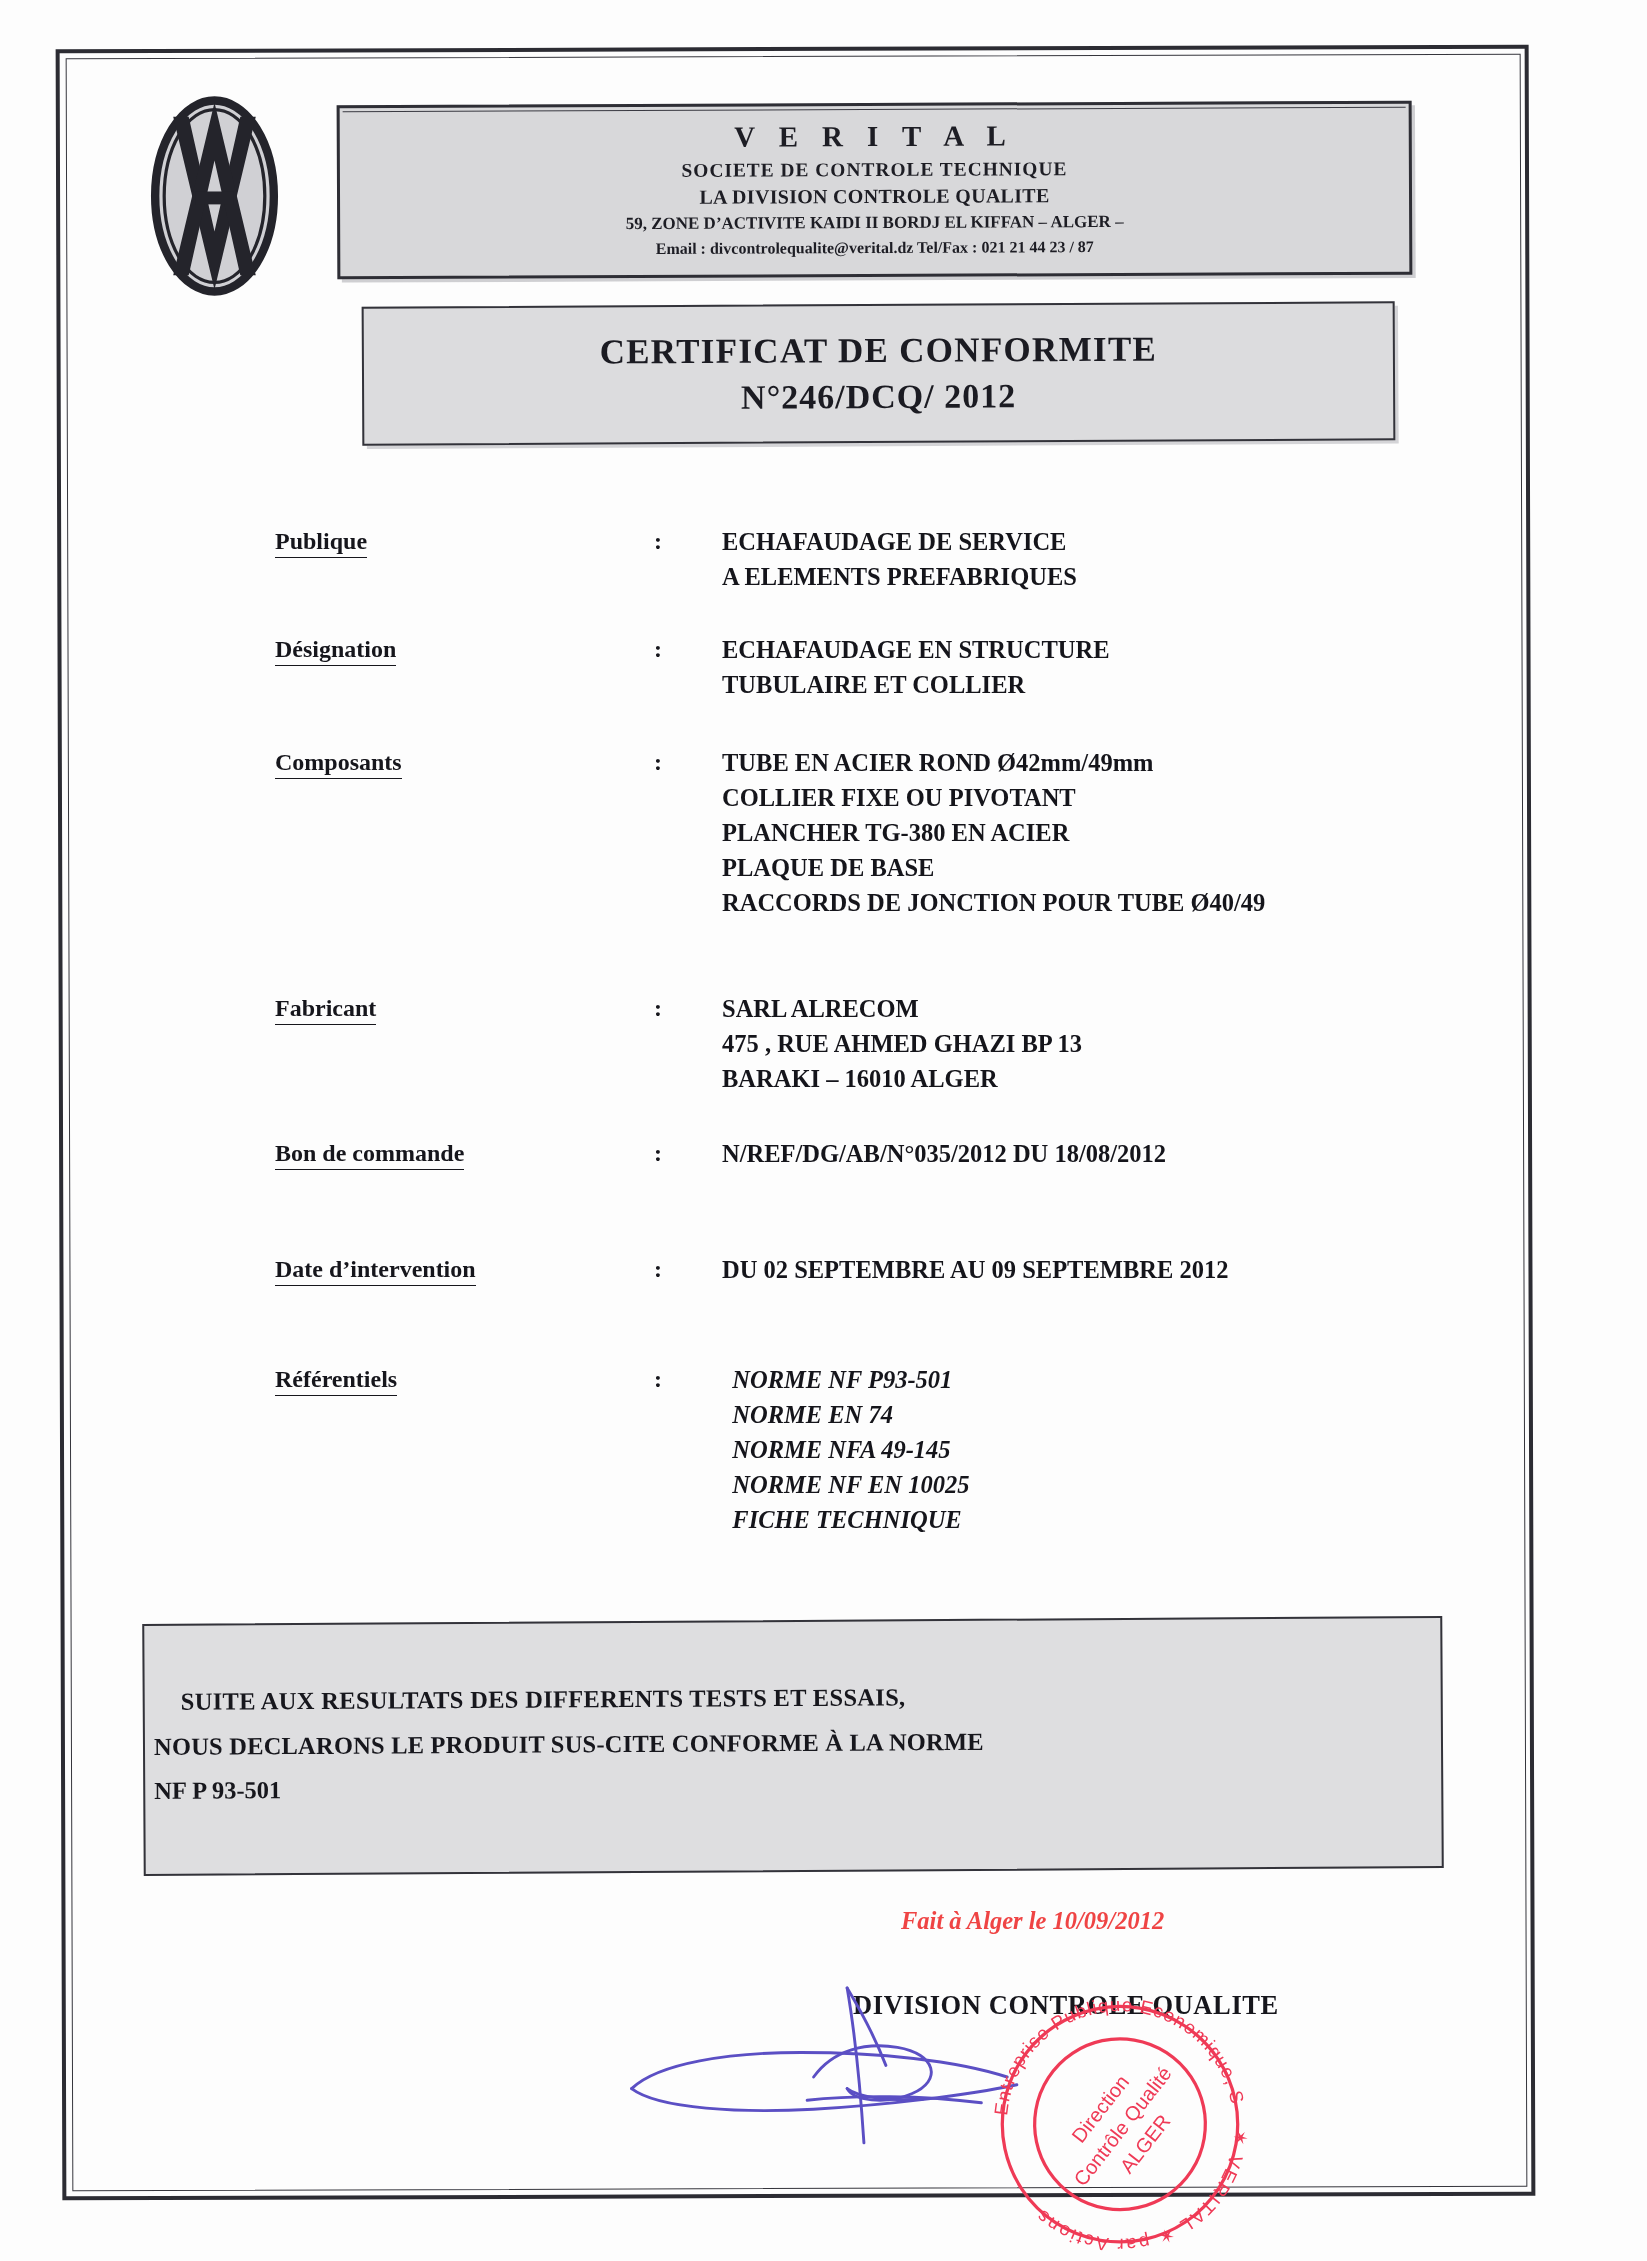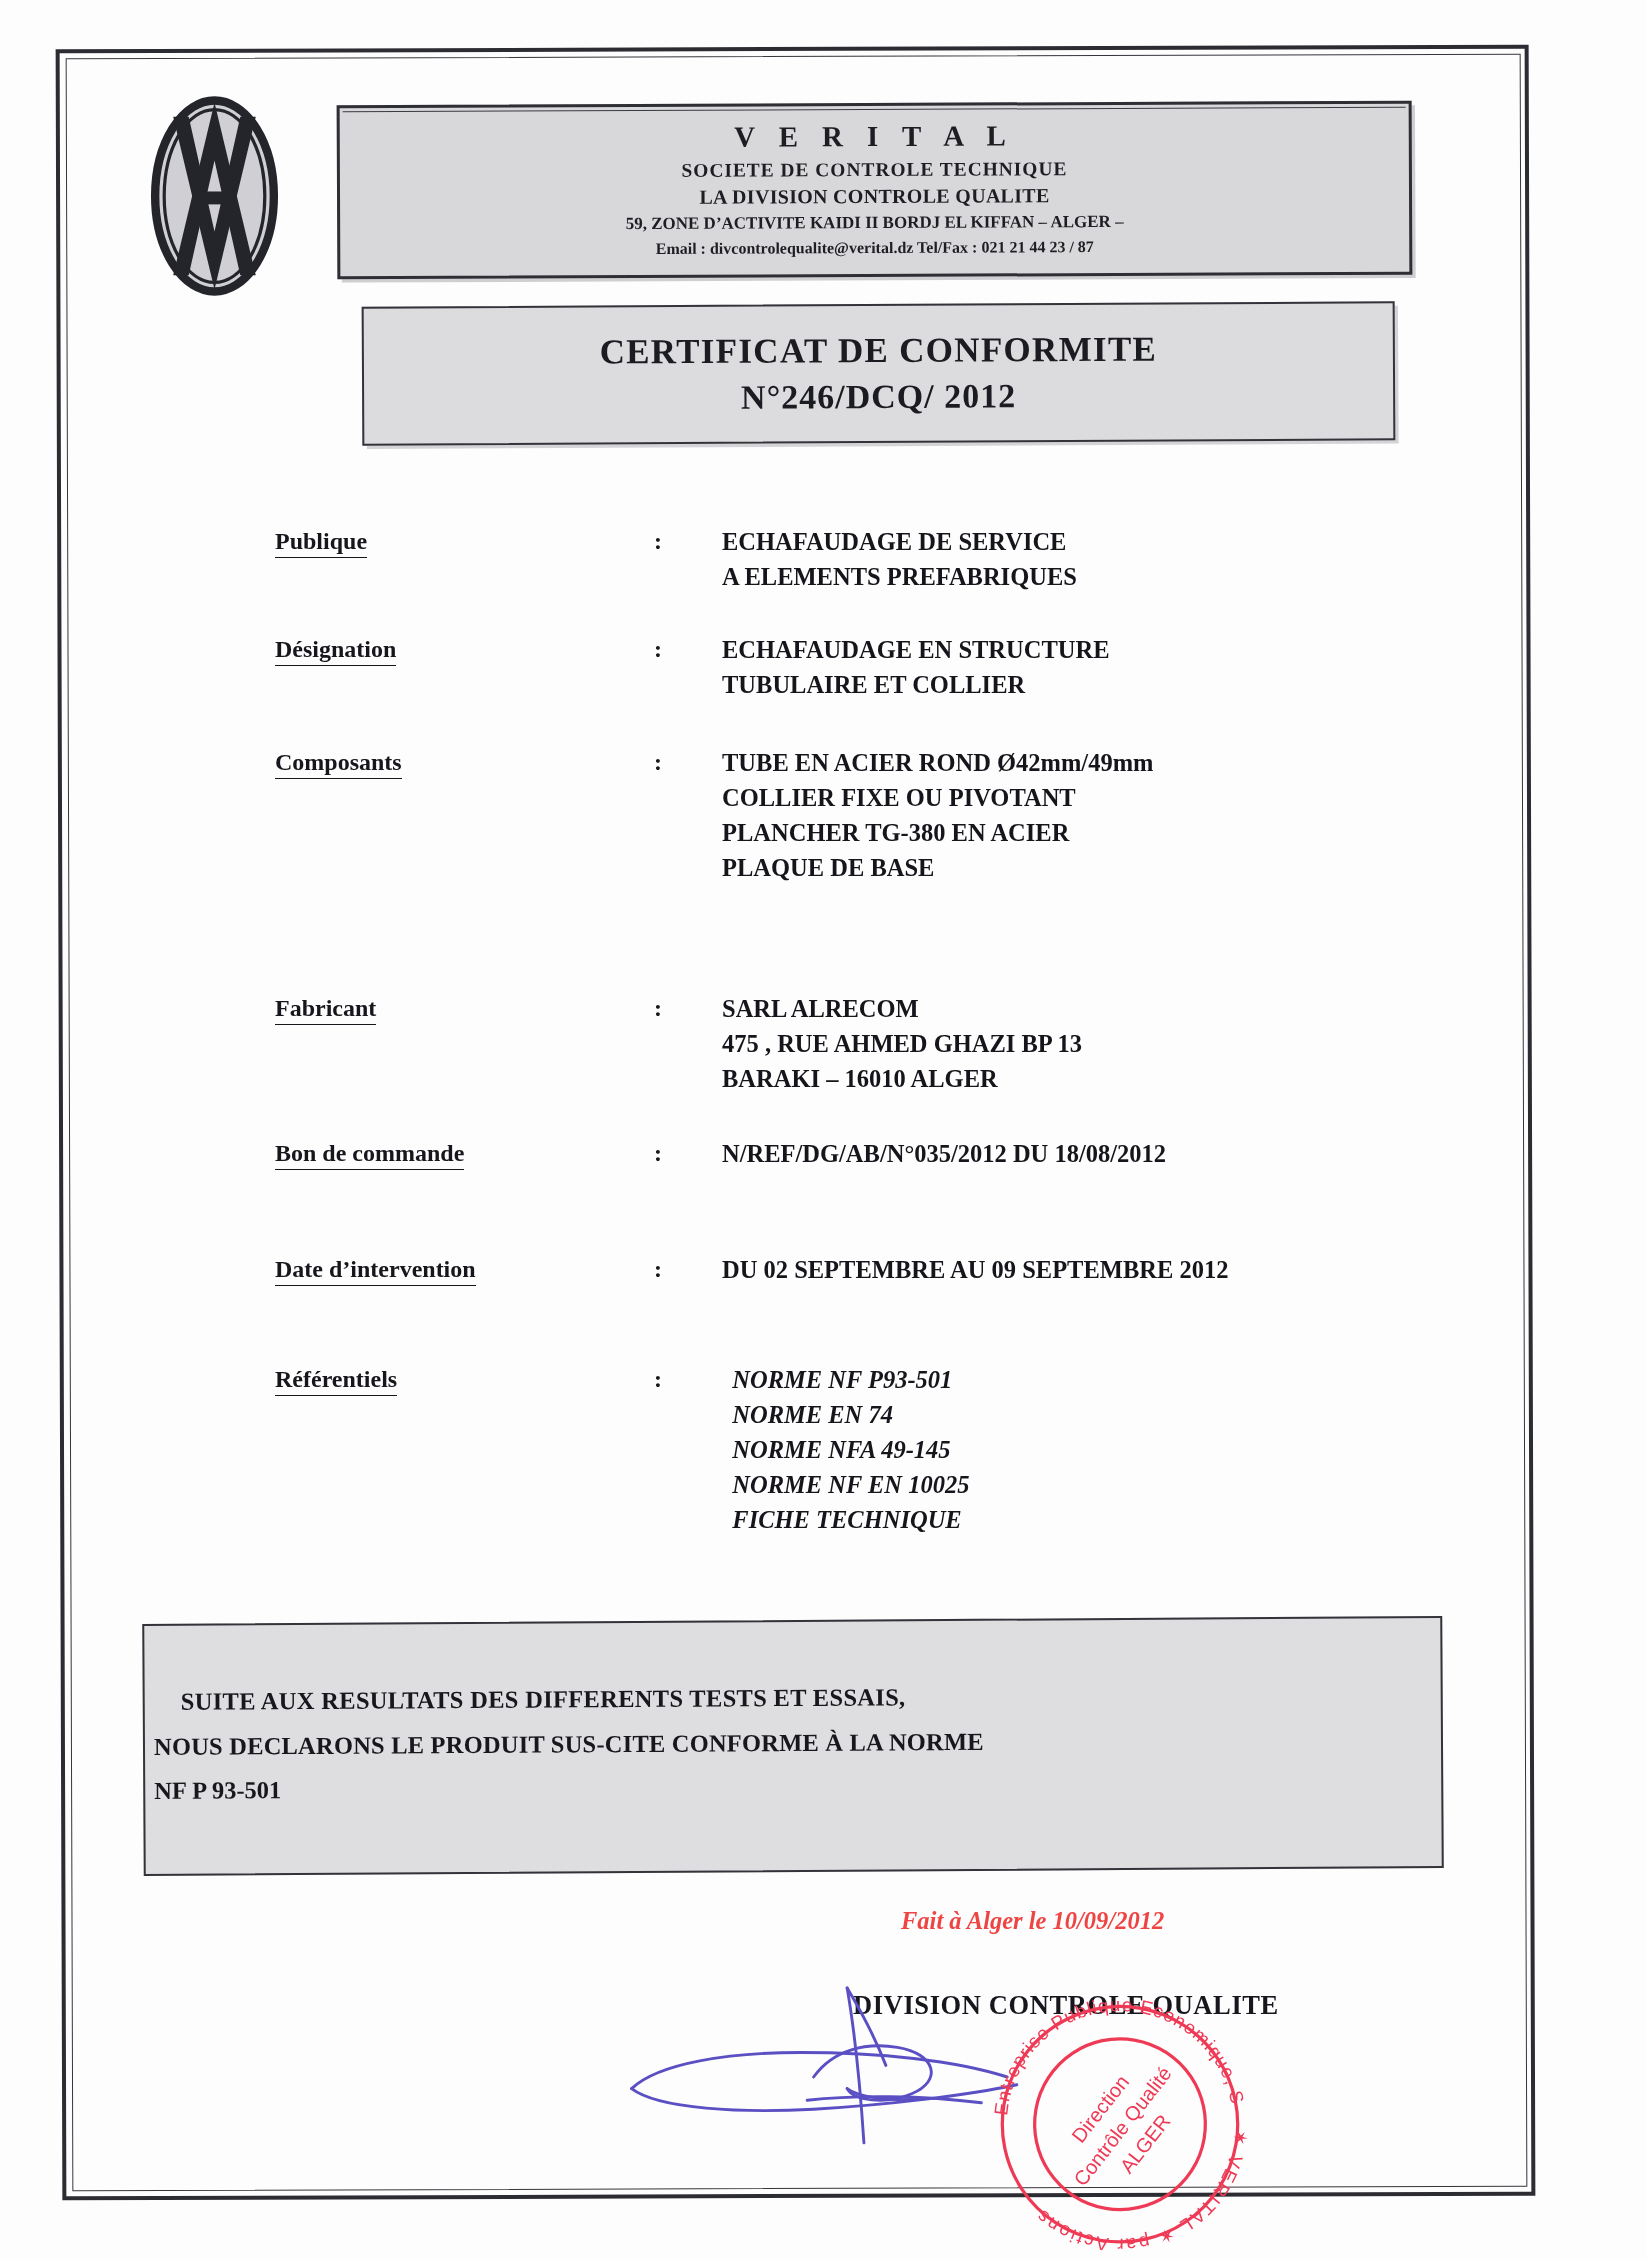--- a/index.html
+++ b/index.html
@@ -297,20 +297,21 @@
         </div>
       </div>
       <div class="field-row" style="top: 749px; left: 0px;">
         <div class="f-label" style="top: 0px;">Composants </div>
         <div class="f-colon" style="top: 0px;">:</div>
         <div class="f-values" style="top: -3.9px;">
           <div>TUBE EN ACIER ROND Ø42mm/49mm</div>
           <div>COLLIER FIXE OU PIVOTANT</div>
           <div>PLANCHER TG-380 EN ACIER</div>
           <div>PLAQUE DE BASE</div>
+          <div>RACCORDS DE JONCTION POUR TUBE Ø40/49</div>
         </div>
       </div>
       <div class="field-row" style="top: 995px; left: 0px;">
         <div class="f-label" style="top: 0px;">Fabricant</div>
         <div class="f-colon" style="top: 0px;">:</div>
         <div class="f-values" style="top: -3.9px;">
           <div>SARL ALRECOM</div>
           <div>475 , RUE AHMED GHAZI BP 13</div>
           <div>BARAKI – 16010 ALGER</div>
         </div>

